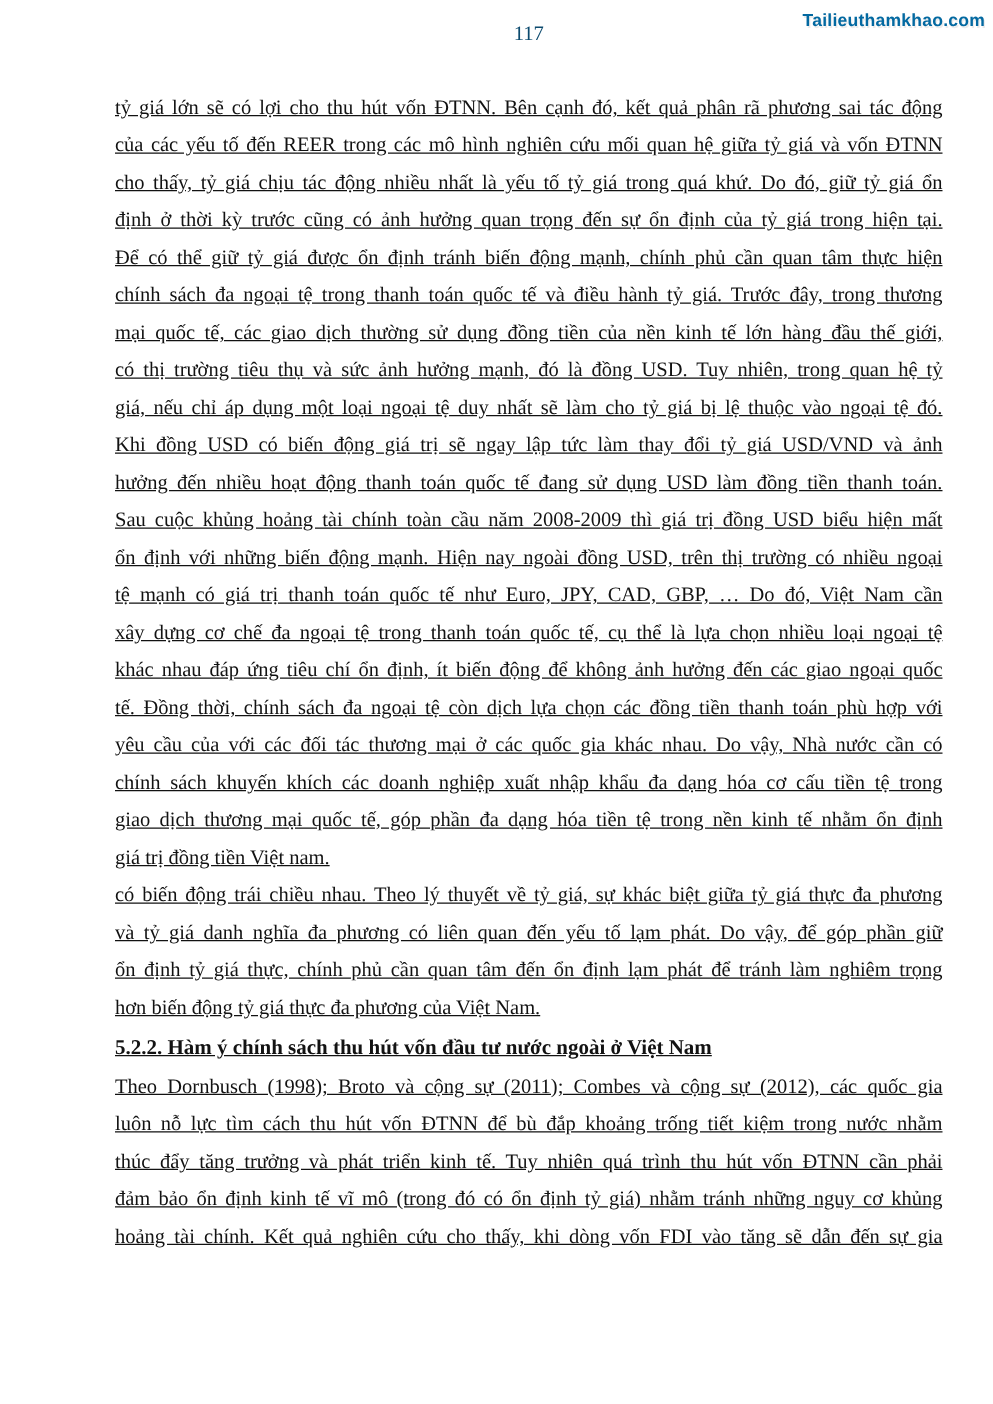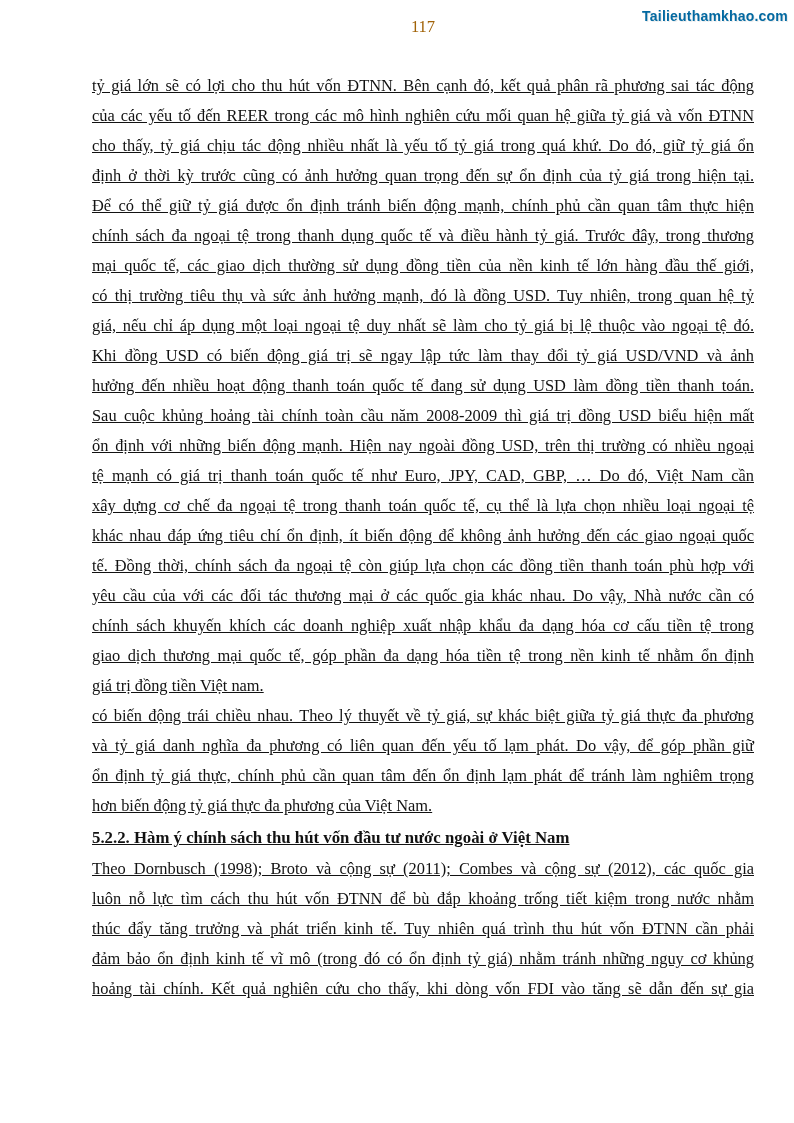--- a/index.html
+++ b/index.html
@@ -22,21 +22,21 @@
     text-shadow: 1px 1px 0 #ececec;
     letter-spacing: 0.2px;
   }
   .page-number {
     position: absolute;
     top: 17px;
     left: 92px;
     width: 662px;
     text-align: center;
     font-size: 16.5px;
-    color: #a16207;
+    color: #0c4a6e;
   }
   .content {
     position: absolute;
     top: 71px;
     left: 92px;
     width: 662px;
     text-decoration: underline;
   }
   .para { margin: 0; }
   .line {
@@ -66,32 +66,32 @@
 
 <div class="page-number">117</div>
 
 <div class="content">
   <div class="para ended">
       <div class="line">tỷ giá lớn sẽ có lợi cho thu hút vốn ĐTNN. Bên cạnh đó, kết quả phân rã phương sai tác động</div>
       <div class="line">của các yếu tố đến REER trong các mô hình nghiên cứu mối quan hệ giữa tỷ giá và vốn ĐTNN</div>
       <div class="line">cho thấy, tỷ giá chịu tác động nhiều nhất là yếu tố tỷ giá trong quá khứ. Do đó, giữ tỷ giá ổn</div>
       <div class="line">định ở thời kỳ trước cũng có ảnh hưởng quan trọng đến sự ổn định của tỷ giá trong hiện tại.</div>
       <div class="line">Để có thể giữ tỷ giá được ổn định tránh biến động mạnh, chính phủ cần quan tâm thực hiện</div>
-      <div class="line">chính sách đa ngoại tệ trong thanh dụng quốc tế và điều hành tỷ giá. Trước đây, trong thương</div>
+      <div class="line">chính sách đa ngoại tệ trong thanh toán quốc tế và điều hành tỷ giá. Trước đây, trong thương</div>
       <div class="line">mại quốc tế, các giao dịch thường sử dụng đồng tiền của nền kinh tế lớn hàng đầu thế giới,</div>
       <div class="line">có thị trường tiêu thụ và sức ảnh hưởng mạnh, đó là đồng USD. Tuy nhiên, trong quan hệ tỷ</div>
       <div class="line">giá, nếu chỉ áp dụng một loại ngoại tệ duy nhất sẽ làm cho tỷ giá bị lệ thuộc vào ngoại tệ đó.</div>
       <div class="line">Khi đồng USD có biến động giá trị sẽ ngay lập tức làm thay đổi tỷ giá USD/VND và ảnh</div>
       <div class="line">hưởng đến nhiều hoạt động thanh toán quốc tế đang sử dụng USD làm đồng tiền thanh toán.</div>
       <div class="line">Sau cuộc khủng hoảng tài chính toàn cầu năm 2008-2009 thì giá trị đồng USD biểu hiện mất</div>
       <div class="line">ổn định với những biến động mạnh. Hiện nay ngoài đồng USD, trên thị trường có nhiều ngoại</div>
       <div class="line">tệ mạnh có giá trị thanh toán quốc tế như Euro, JPY, CAD, GBP, … Do đó, Việt Nam cần</div>
       <div class="line">xây dựng cơ chế đa ngoại tệ trong thanh toán quốc tế, cụ thể là lựa chọn nhiều loại ngoại tệ</div>
       <div class="line">khác nhau đáp ứng tiêu chí ổn định, ít biến động để không ảnh hưởng đến các giao ngoại quốc</div>
-      <div class="line">tế. Đồng thời, chính sách đa ngoại tệ còn giúp lựa chọn các đồng tiền thanh toán phù hợp với</div>
+      <div class="line">tế. Đồng thời, chính sách đa ngoại tệ còn dịch lựa chọn các đồng tiền thanh toán phù hợp với</div>
       <div class="line">yêu cầu của với các đối tác thương mại ở các quốc gia khác nhau. Do vậy, Nhà nước cần có</div>
       <div class="line">chính sách khuyến khích các doanh nghiệp xuất nhập khẩu đa dạng hóa cơ cấu tiền tệ trong</div>
       <div class="line">giao dịch thương mại quốc tế, góp phần đa dạng hóa tiền tệ trong nền kinh tế nhằm ổn định</div>
       <div class="line">giá trị đồng tiền Việt nam.</div>
     </div>
   <div class="para ended">
       <div class="line">có biến động trái chiều nhau. Theo lý thuyết về tỷ giá, sự khác biệt giữa tỷ giá thực đa phương</div>
       <div class="line">và tỷ giá danh nghĩa đa phương có liên quan đến yếu tố lạm phát. Do vậy, để góp phần giữ</div>
       <div class="line">ổn định tỷ giá thực, chính phủ cần quan tâm đến ổn định lạm phát để tránh làm nghiêm trọng</div>
       <div class="line">hơn biến động tỷ giá thực đa phương của Việt Nam.</div>

